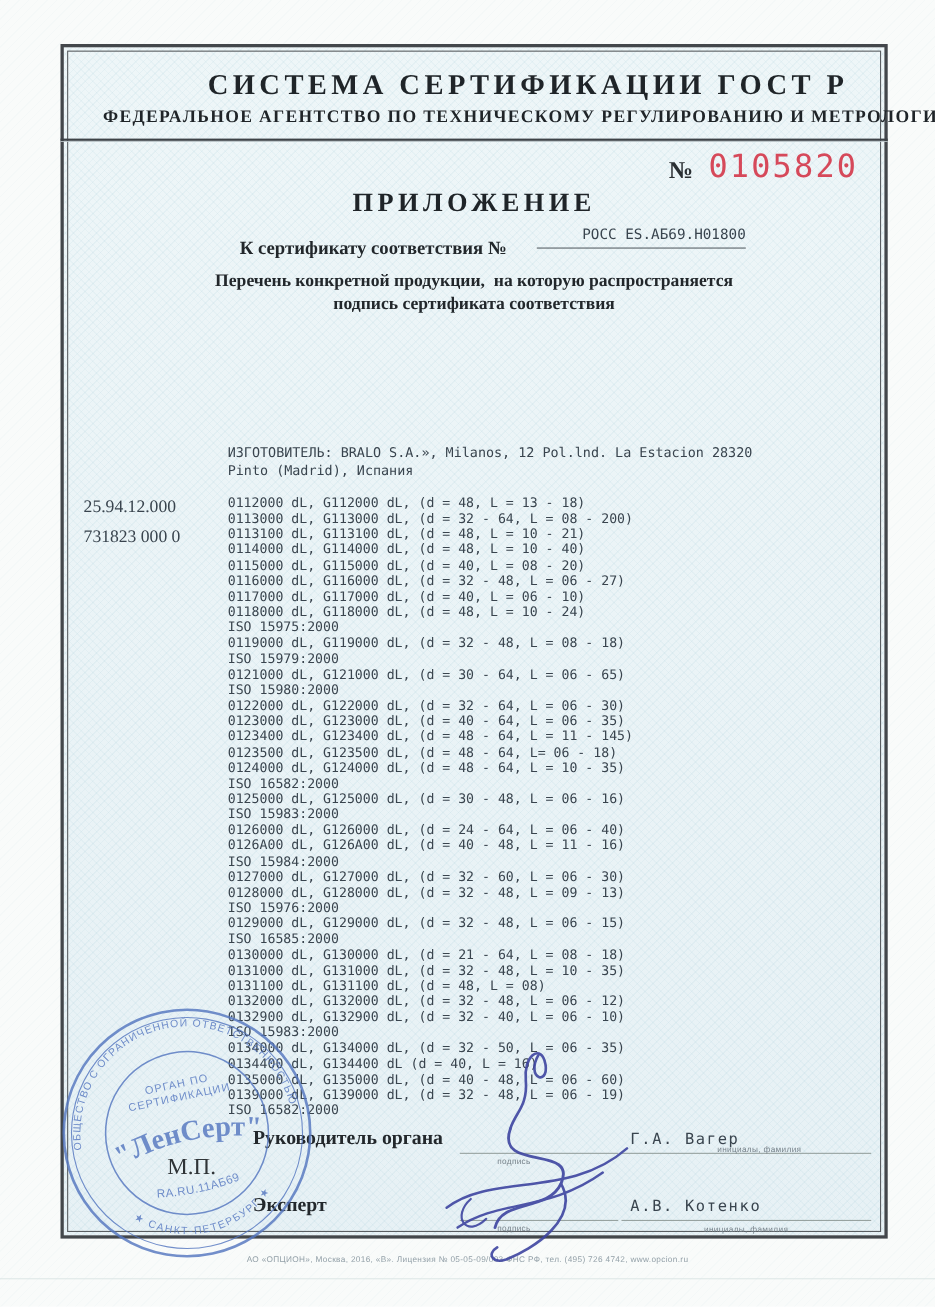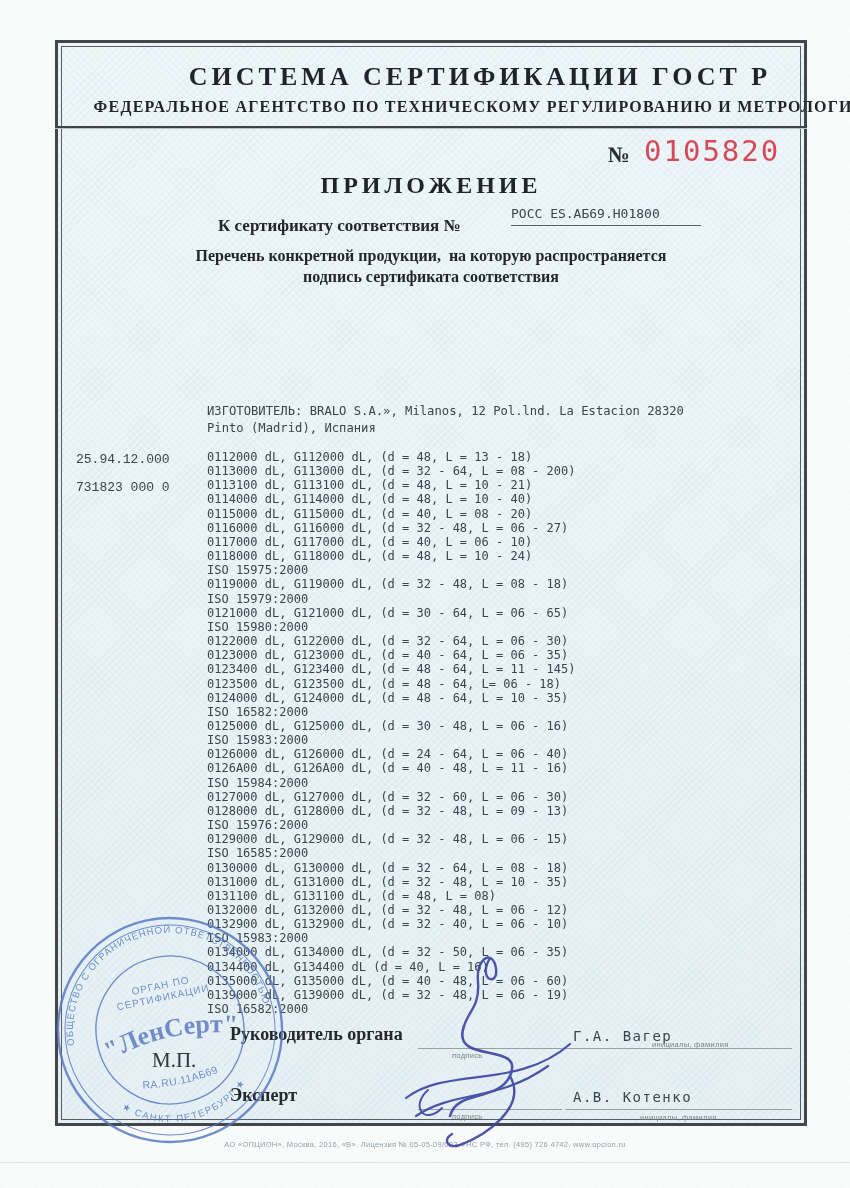--- a/index.html
+++ b/index.html
@@ -24,33 +24,33 @@
   .frame-inner{position:absolute;inset:3px;border:1px solid #5a5e62;}
   
   .hdr{position:absolute;left:55px;top:0;width:752px;text-align:center;}
   .hdr-title{position:absolute;left:0;top:62px;width:100%;font-size:26px;font-weight:bold;letter-spacing:4px;color:#1f2428;}
   .hdr-sub{position:absolute;left:0;top:98px;width:100%;font-size:16px;font-weight:bold;letter-spacing:1.2px;color:#1f2428;}
   .hdr-rule{position:absolute;left:55px;top:126px;width:752px;border-top:2px solid #3e4347;box-shadow:0 1px 0 #b9c3c7;}
   .doc-no{position:absolute;left:608px;top:142px;font-size:22px;font-weight:bold;color:#2a2f33;}
   .doc-no-value{position:absolute;left:644px;top:134px;font-family:"DejaVu Sans Mono",monospace;font-size:29px;letter-spacing:2px;color:#d6495a;}
   .doc-title{position:absolute;left:55px;top:172px;width:752px;text-align:center;font-size:24px;font-weight:bold;letter-spacing:4px;color:#1f2428;}
   .cert-label{position:absolute;left:218px;top:216px;font-size:17px;font-weight:bold;color:#22272b;}
-  .cert-value{position:absolute;left:511px;top:206px;width:190px;text-align:left;font-family:"DejaVu Sans Mono",monospace;font-size:13px;color:#39444e;border-bottom:1px solid #5a6268;padding-bottom:4px;}
+  .cert-value{position:absolute;left:488px;top:206px;width:190px;text-align:right;font-family:"DejaVu Sans Mono",monospace;font-size:13px;color:#39444e;border-bottom:1px solid #5a6268;padding-bottom:4px;}
   .intro1{position:absolute;left:55px;top:247px;width:752px;text-align:center;font-size:16px;font-weight:bold;white-space:pre;color:#22272b;}
   .intro2{position:absolute;left:55px;top:268px;width:752px;text-align:center;font-size:16px;font-weight:bold;color:#22272b;}
   
   .ptable{position:absolute;left:65px;top:300px;width:722px;height:78px;border:1px solid #7d868c;}
   .t-col1{position:absolute;left:0;top:0;width:146px;height:78px;border-right:1px solid #7d868c;}
   .t-col1 .div{position:absolute;left:0;top:39px;width:100%;border-top:1px solid #7d868c;}
   .t-c1a{position:absolute;left:8px;top:8px;font-size:13.5px;font-weight:bold;}
   .t-c1b{position:absolute;left:8px;top:48px;font-size:13.5px;font-weight:bold;}
   .t-col2{position:absolute;left:147px;top:0;width:289px;height:78px;border-right:1px solid #7d868c;display:flex;flex-direction:column;align-items:center;justify-content:center;font-size:13.5px;font-weight:bold;text-align:center;line-height:18px;}
   .t-col3{position:absolute;left:437px;top:0;width:285px;height:78px;display:flex;flex-direction:column;align-items:center;justify-content:center;font-size:13.5px;font-weight:bold;text-align:center;line-height:18px;}
   
-  .codes{position:absolute;left:76px;font-family:Liberation Mono, monospace;font-size:13px;color:#39444e;white-space:pre;}
+  .codes{position:absolute;left:76px;font-family:Liberation Serif, serif;font-size:16px;color:#39444e;white-space:pre;}
   .code-ok{top:452px;}
   .code-tnved{top:480px;}
   .body-block{position:absolute;left:207px;top:403px;font-family:"DejaVu Sans Mono",monospace;color:#39444e;}
   .manufacturer div{white-space:pre;font-size:12.2px;line-height:17px;}
   .products{margin-top:13px;}
   .products div{white-space:pre;font-size:12px;line-height:14.15px;}
   
   .sig-label1{position:absolute;left:230px;top:1024px;font-size:18px;font-weight:bold;color:#23282c;}
   .sig-label2{position:absolute;left:230px;top:1085px;font-size:18px;font-weight:bold;color:#23282c;}
   .sig-line{position:absolute;border-top:1px solid #97a2a0;height:0;}
@@ -129,21 +129,21 @@
         <div>0125000 dL, G125000 dL, (d = 30 - 48, L = 06 - 16)</div>
         <div>ISO 15983:2000</div>
         <div>0126000 dL, G126000 dL, (d = 24 - 64, L = 06 - 40)</div>
         <div>0126A00 dL, G126A00 dL, (d = 40 - 48, L = 11 - 16)</div>
         <div>ISO 15984:2000</div>
         <div>0127000 dL, G127000 dL, (d = 32 - 60, L = 06 - 30)</div>
         <div>0128000 dL, G128000 dL, (d = 32 - 48, L = 09 - 13)</div>
         <div>ISO 15976:2000</div>
         <div>0129000 dL, G129000 dL, (d = 32 - 48, L = 06 - 15)</div>
         <div>ISO 16585:2000</div>
-        <div>0130000 dL, G130000 dL, (d = 32 - 64, L = 08 - 18)</div>
+        <div>0130000 dL, G130000 dL, (d = 21 - 64, L = 08 - 18)</div>
         <div>0131000 dL, G131000 dL, (d = 32 - 48, L = 10 - 35)</div>
         <div>0131100 dL, G131100 dL, (d = 48, L = 08)</div>
         <div>0132000 dL, G132000 dL, (d = 32 - 48, L = 06 - 12)</div>
         <div>0132900 dL, G132900 dL, (d = 32 - 40, L = 06 - 10)</div>
         <div>ISO 15983:2000</div>
         <div>0134000 dL, G134000 dL, (d = 32 - 50, L = 06 - 35)</div>
         <div>0134400 dL, G134400 dL (d = 40, L = 16)</div>
         <div>0135000 dL, G135000 dL, (d = 40 - 48, L = 06 - 60)</div>
         <div>0139000 dL, G139000 dL, (d = 32 - 48, L = 06 - 19)</div>
         <div>ISO 16582:2000</div>

